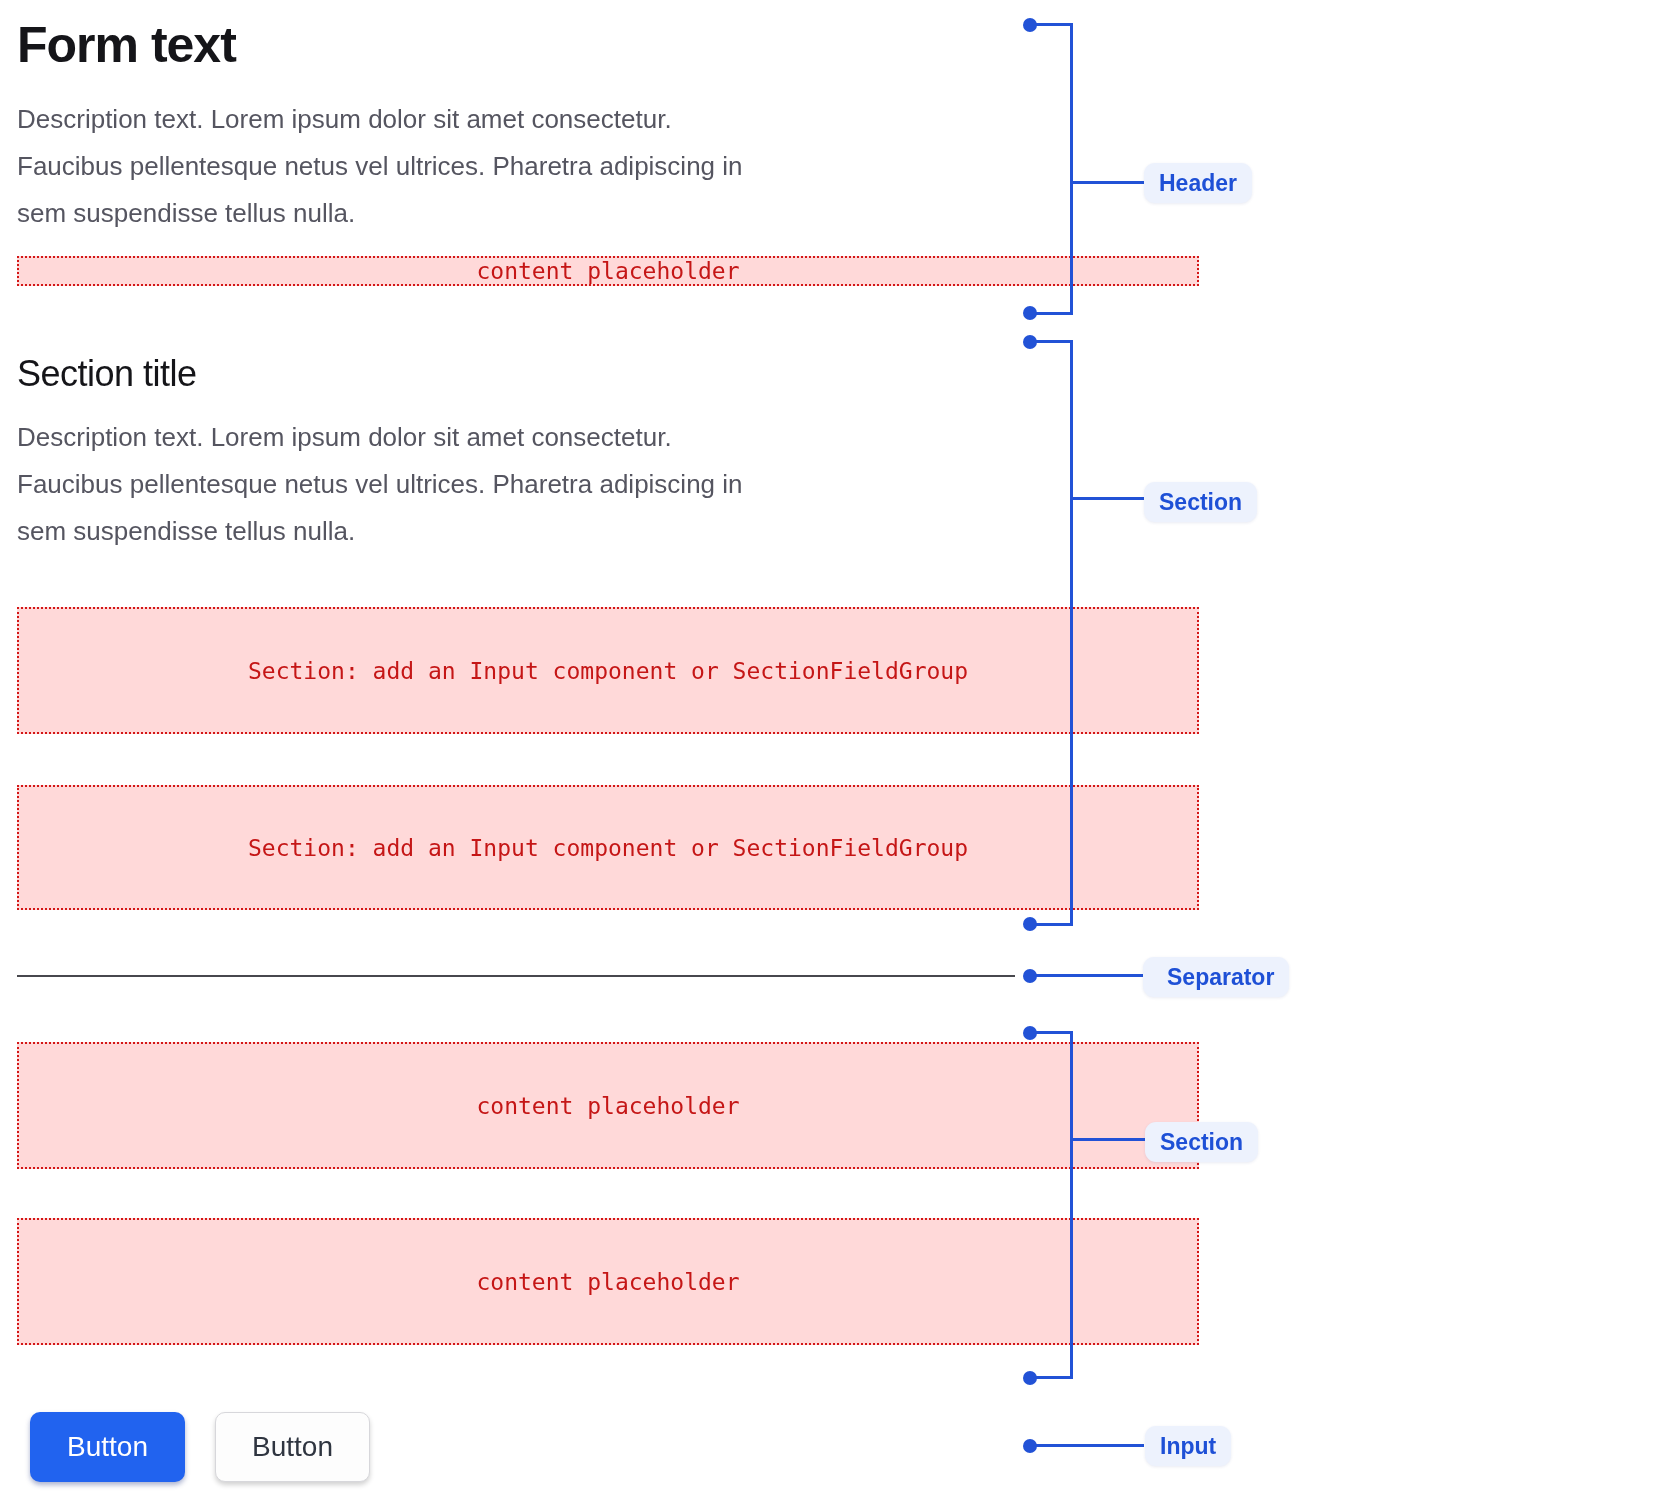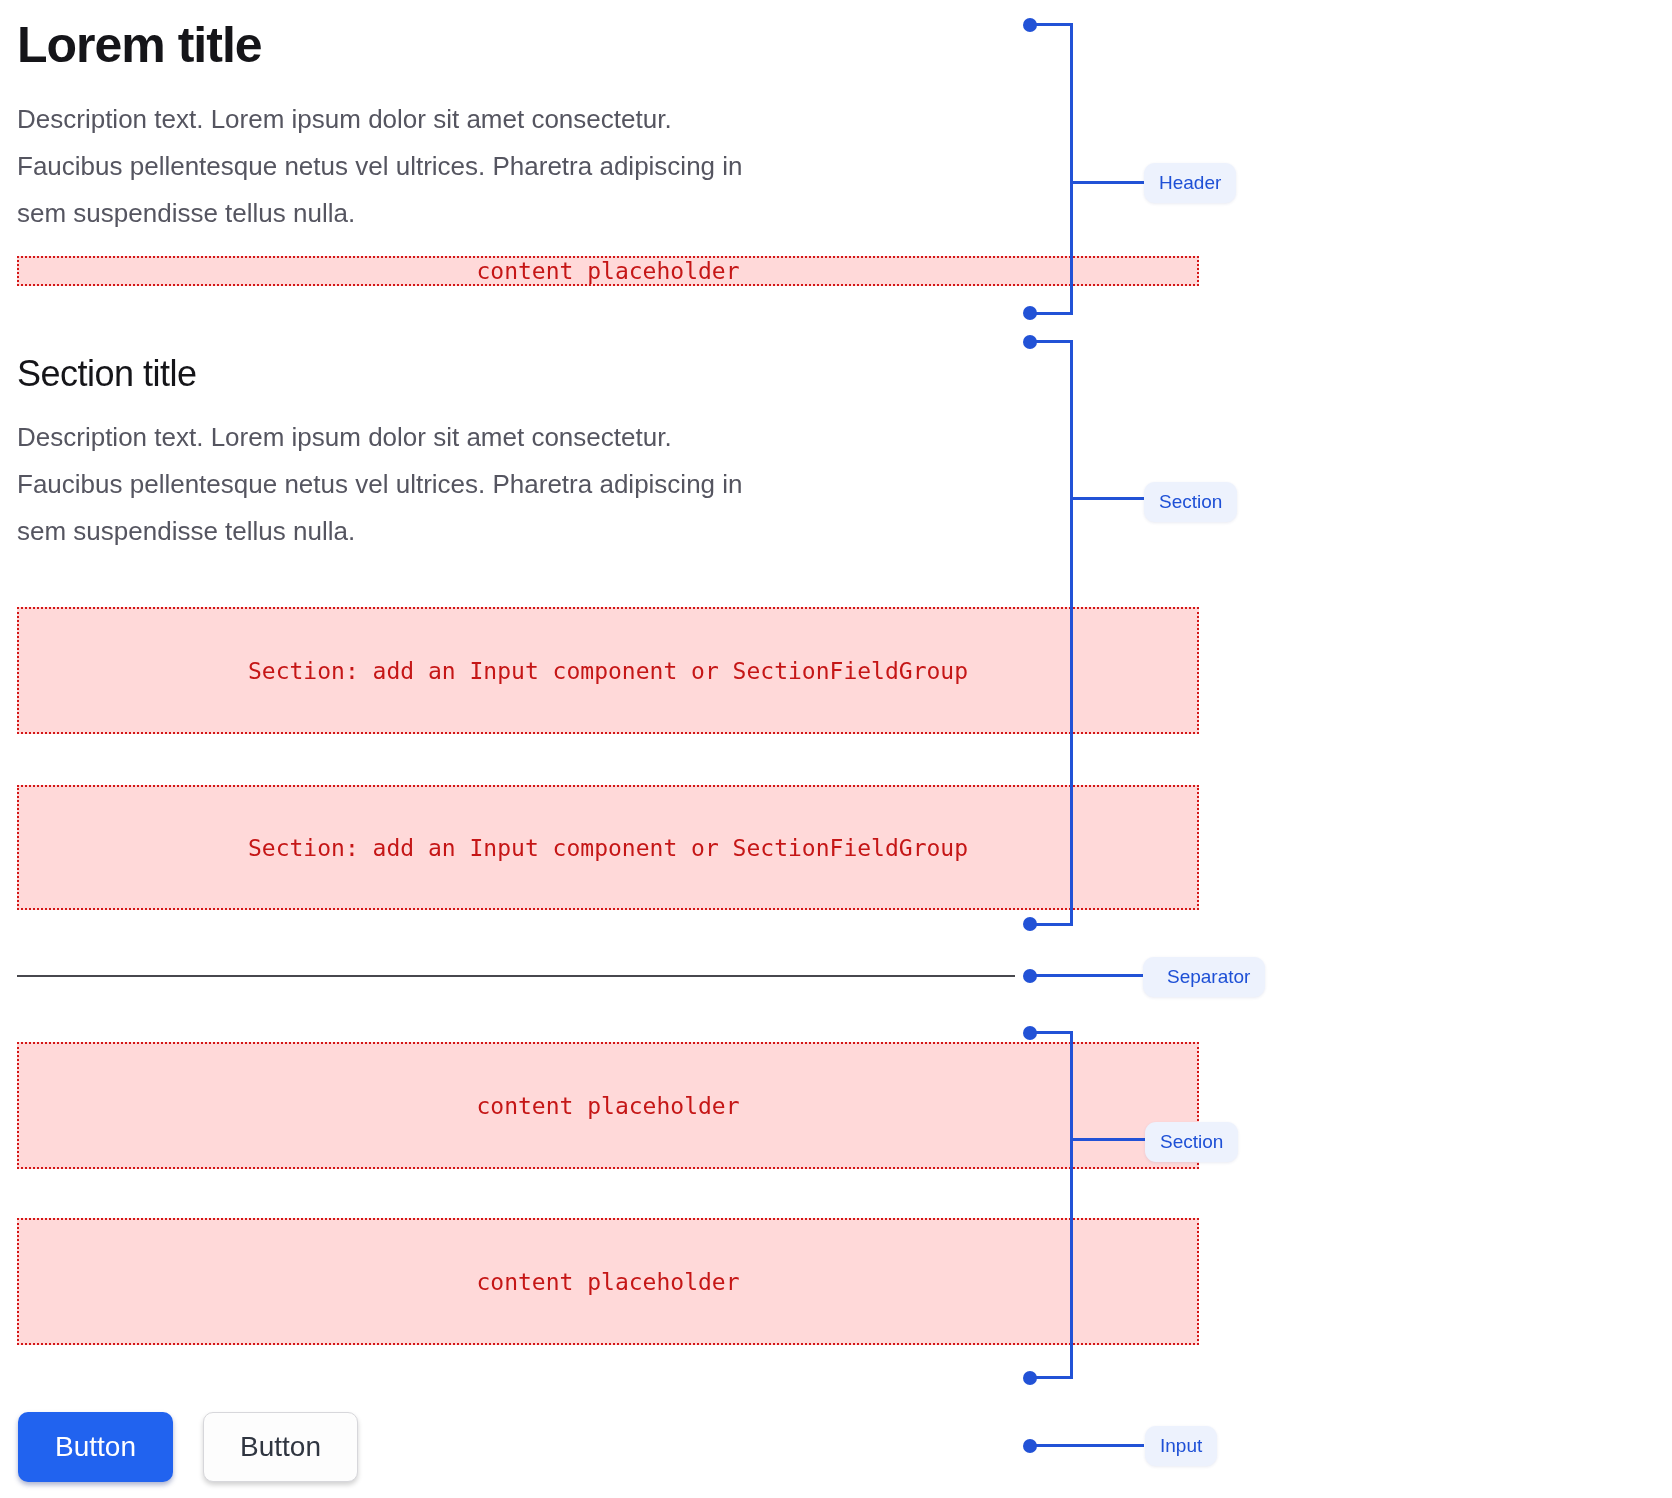--- a/index.html
+++ b/index.html
@@ -51,21 +51,21 @@
     position:absolute; left:17px; top:975px;
     width:998px; height:2px;
     background:var(--separator-color);
   }
 
   .btn {
     position:absolute; top:1412px; width:155px; height:70px;
     box-sizing:border-box; border-radius:10px;
     display:flex; align-items:center; justify-content:center;
     font-family:"Liberation Sans", sans-serif;
-    font-size:28px; font-weight:500; cursor:pointer; border:none;
+    font-size:28px; font-weight:500; cursor:pointer; border:none;margin-left:12px;
   }
   .btn-primary {
     left:18px;
     background:var(--btn-primary-bg); color:var(--btn-primary-text);
     box-shadow:0 3px 5px rgba(20,40,120,0.35);
   }
   .btn-secondary {
     left:203px;
     background:var(--btn-secondary-bg); color:var(--btn-secondary-text);
     border:1px solid var(--btn-secondary-border);
@@ -75,31 +75,31 @@
   
   .seg { position:absolute; background:var(--accent-blue); }
   .dot {
     position:absolute; width:14px; height:14px;
     border-radius:50%; background:var(--accent-blue);
   }
   .pill {
     position:absolute; height:40px; line-height:40px;
     padding:0 15px; border-radius:11px;
     background:var(--label-bg); color:var(--label-text);
-    font-size:19px; font-weight:400;
+    font-size:23px; font-weight:700;
     box-shadow:0 1px 3px rgba(40,60,140,0.10);
     white-space:nowrap;
   }
 </style>
 </head>
 <body>
 
 <div class="canvas">
 
-  <h1 class="form-title">Lorem title</h1>
+  <h1 class="form-title">Form text</h1>
   <p class="desc desc-1">Description text. Lorem ipsum dolor sit amet consectetur.
 Faucibus pellentesque netus vel ultrices. Pharetra adipiscing in
 sem suspendisse tellus nulla.</p>
   <div class="ph-box ph-header">
     <span>content placeholder</span>
   </div>
 
   <h2 class="section-title">Section title</h2>
   <p class="desc desc-2">Description text. Lorem ipsum dolor sit amet consectetur.
 Faucibus pellentesque netus vel ultrices. Pharetra adipiscing in

